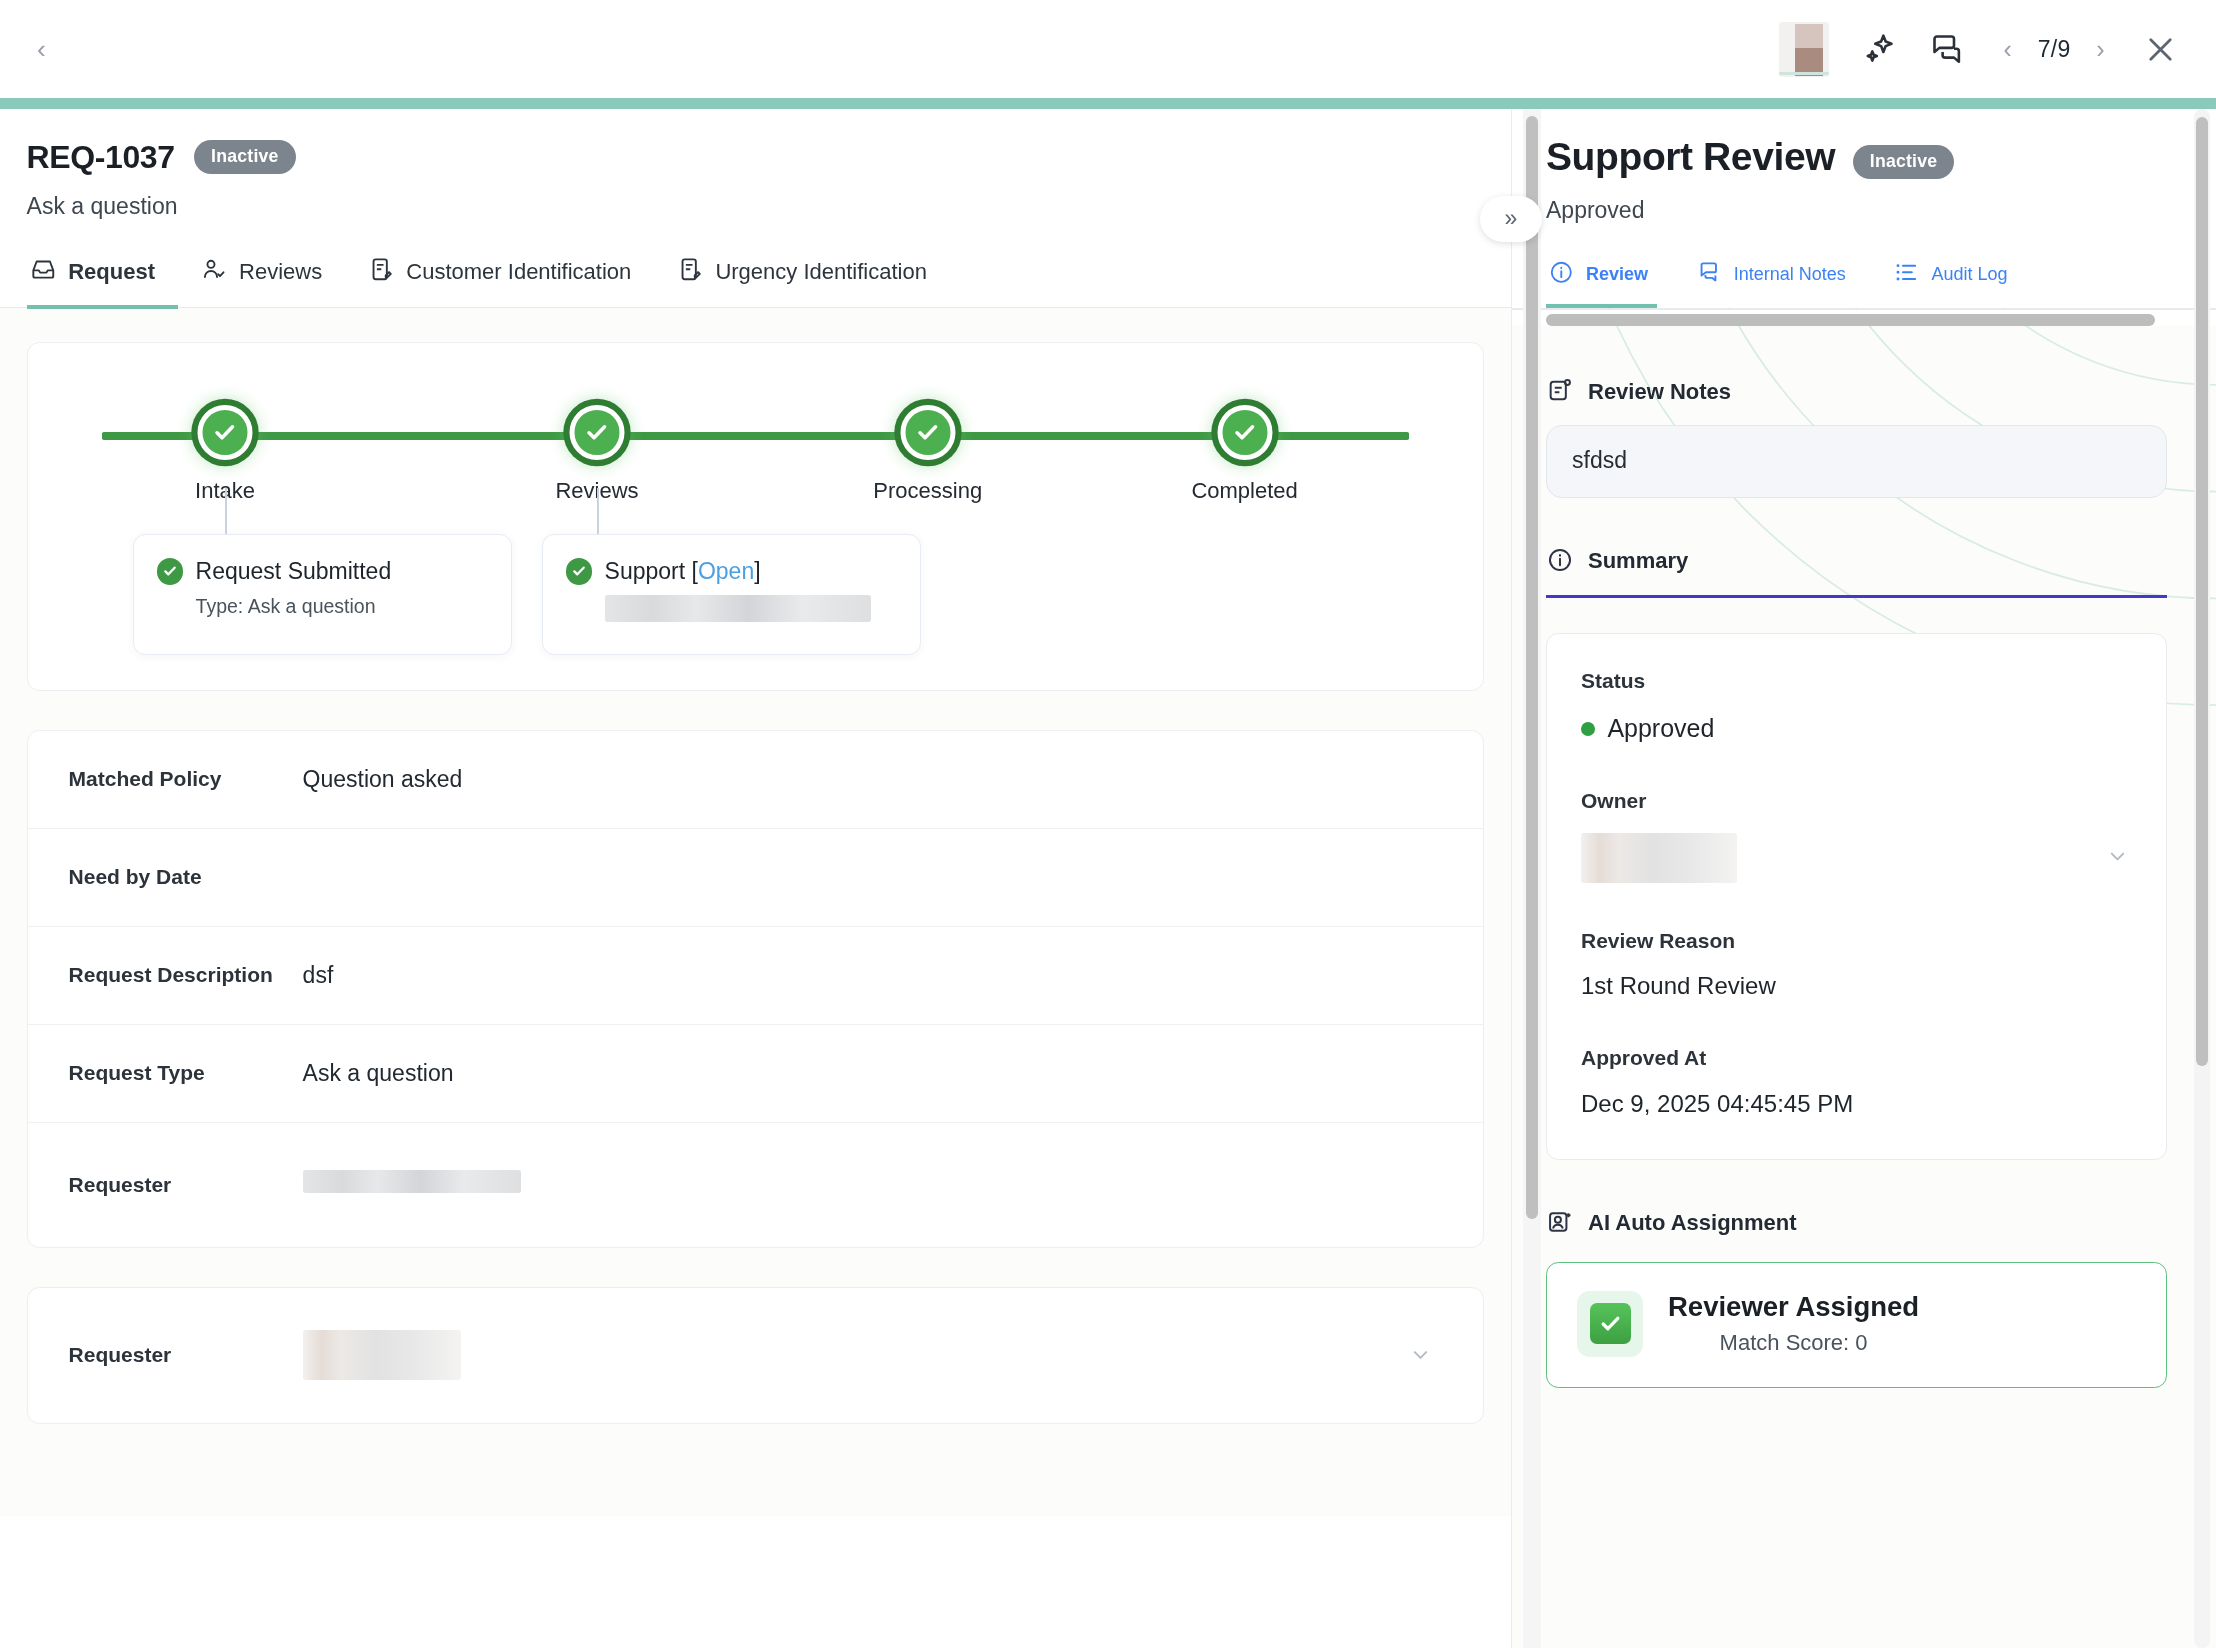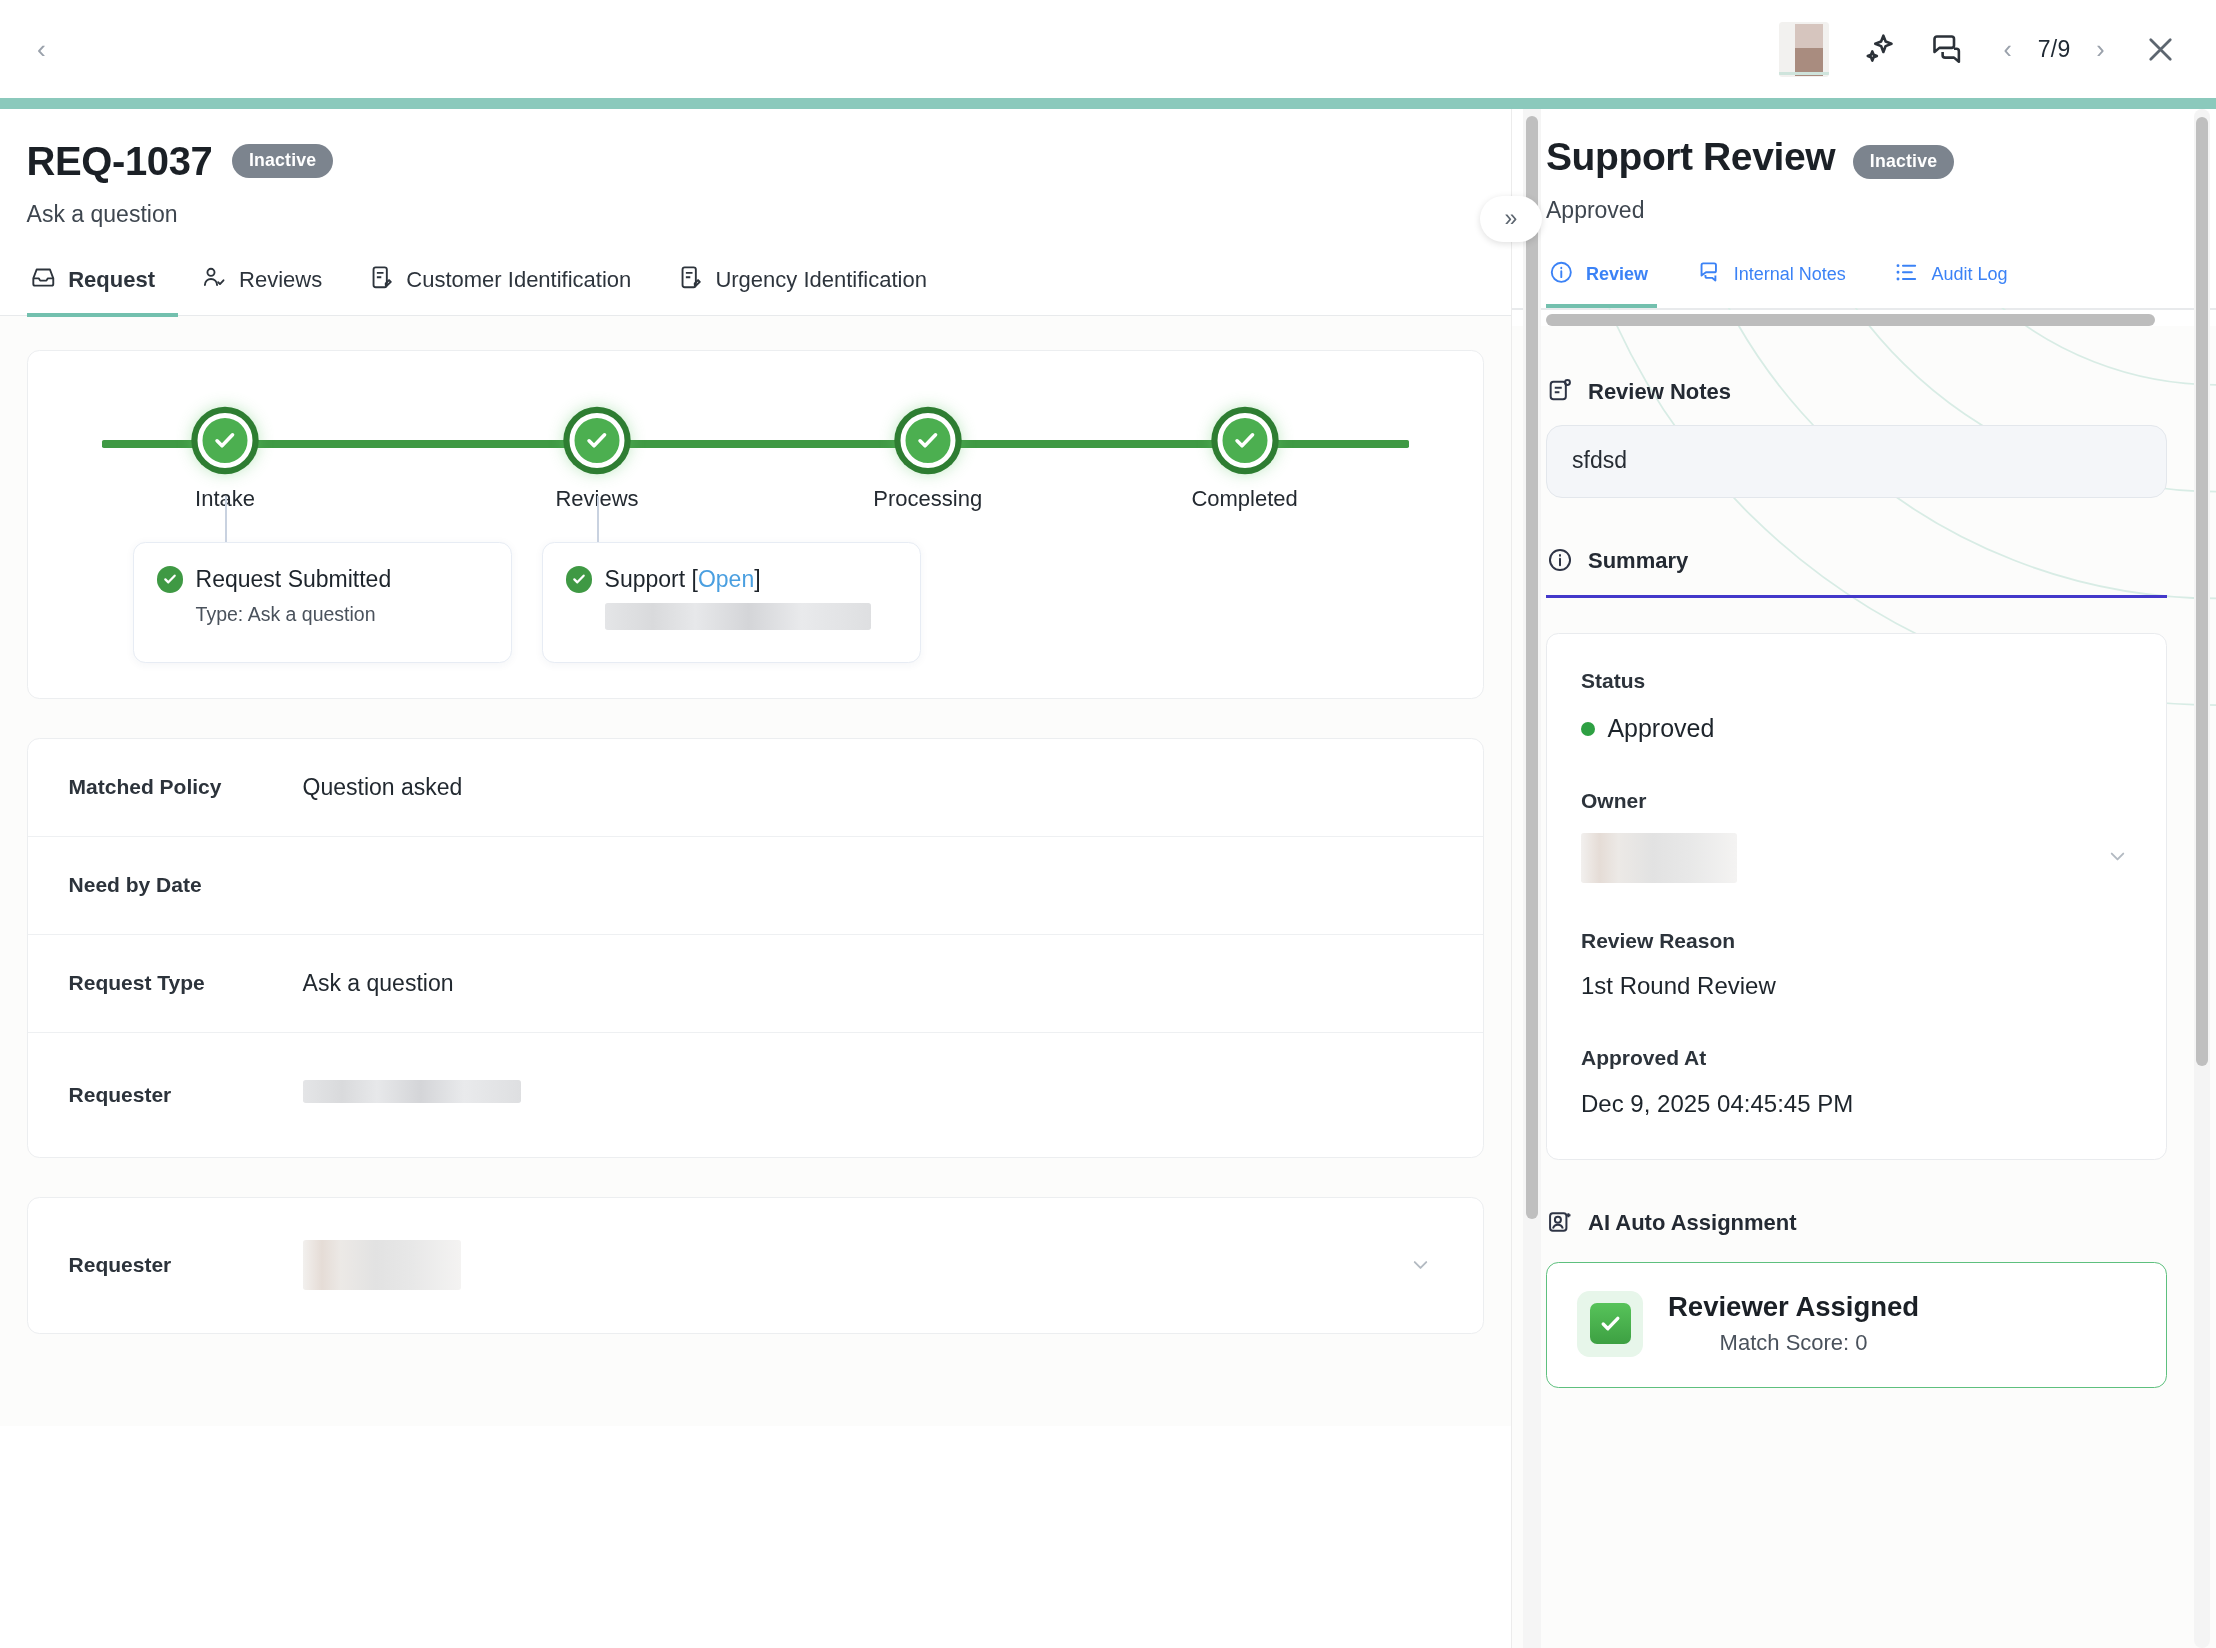--- a/index.html
+++ b/index.html
@@ -51,21 +51,21 @@
   .left-pane {
     width: 1511px; flex: 0 0 1511px;
     position: relative;
     background: #ffffff;
     display: flex; flex-direction: column;
     min-height: 0;
   }
   .left-scroll { flex: 1; overflow: hidden; position: relative; }
   .left-head { padding: 30px 30px 0 26.6px; background: #fff; }
   .title-row { display: flex; align-items: center; gap: 19.5px; }
-  .req-title { font-size: 40px; font-weight: 700; letter-spacing: -0.4px; color: #1b2026; }
+  .req-title { font-size: 32px; font-weight: 700; letter-spacing: -0.4px; color: #1b2026; }
   .badge-inactive {
     background: #7c848e; color: #ffffff; border-radius: 886px;
     padding: 6.2px 17px 7px; font-size: 17.7px; font-weight: 700; letter-spacing: 0.2px;
   }
   .req-sub { margin-top: 17.7px; font-size: 23px; color: #3e464f; }
 
   .tabs {
     display: flex; align-items: flex-end; gap: 0;
     margin: 34px 0 0 0; padding: 0 26.6px;
     border-bottom: 1.8px solid #e8eaec; background: #fff;
@@ -426,20 +426,24 @@
           <div class="card detail-card">
             <div class="detail-row">
               <div class="detail-label">Matched Policy</div>
               <div class="detail-value">Question asked</div>
             </div>
             <div class="detail-row">
               <div class="detail-label">Need by Date</div>
               <div class="detail-value"></div>
             </div>
             <div class="detail-row">
+              <div class="detail-label">Request Description</div>
+              <div class="detail-value">dsf</div>
+            </div>
+            <div class="detail-row">
               <div class="detail-label">Request Type</div>
               <div class="detail-value">Ask a question</div>
             </div>
             <div class="detail-row">
               <div class="detail-label">Requester</div>
               <div class="detail-value">
                 <span class="redact" style="width:218px;height:23px;"></span>
               </div>
             </div>
           </div>

